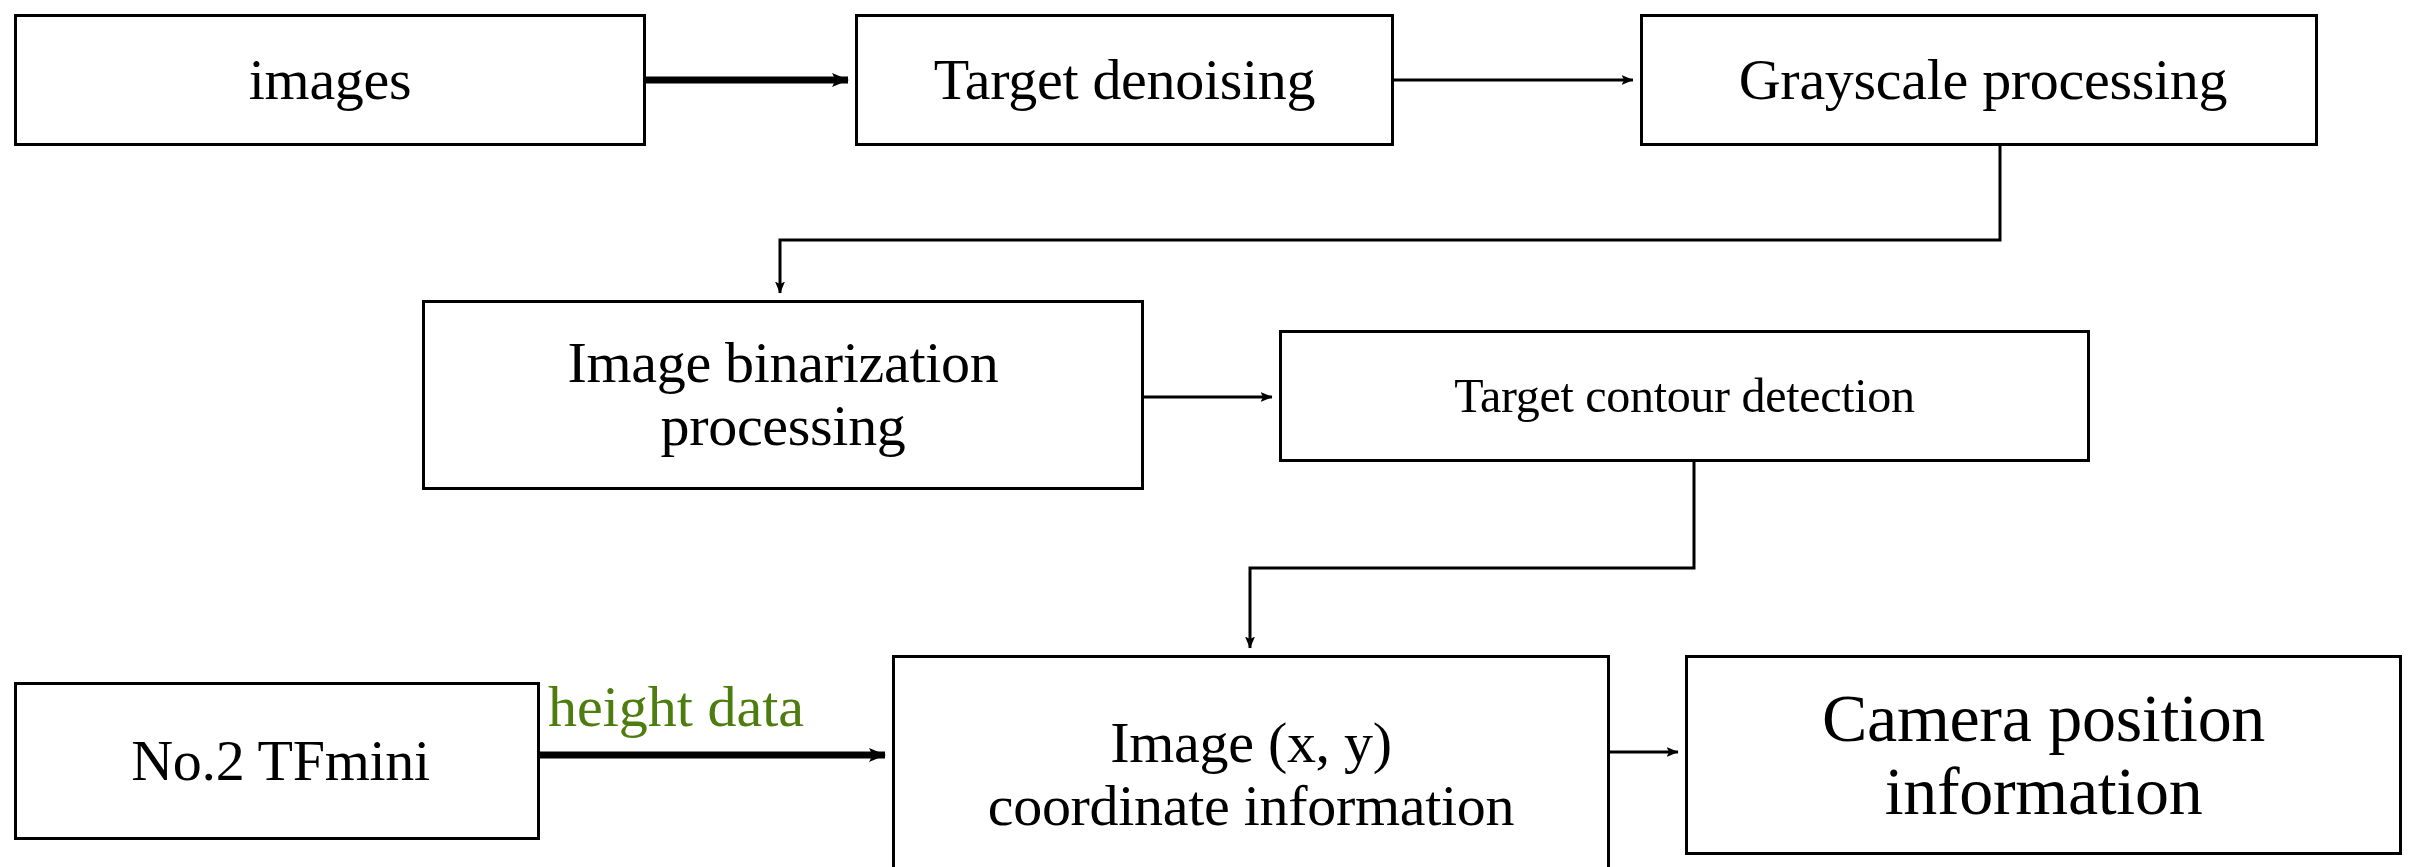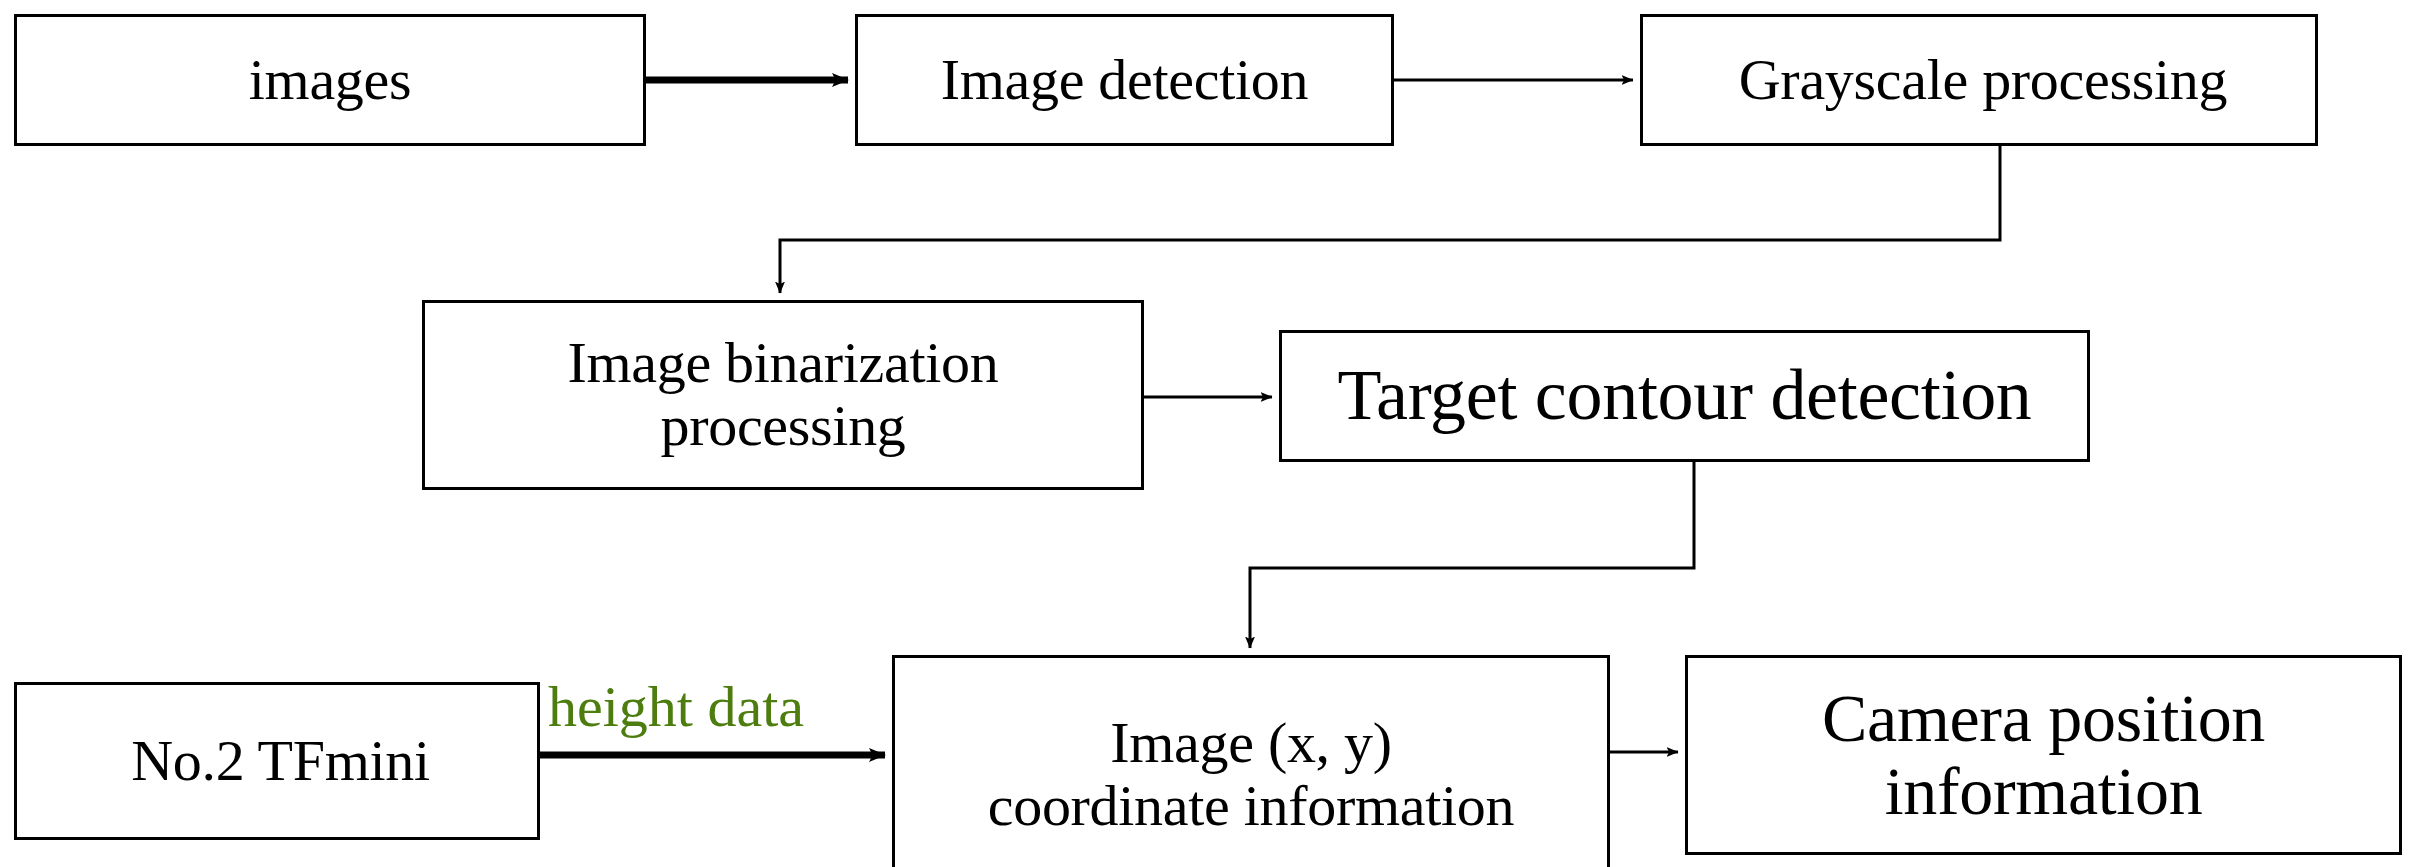--- a/index.html
+++ b/index.html
@@ -74,33 +74,33 @@
         <polyline points="540,755 885,755" fill="none" stroke="#000000" stroke-width="7" marker-end="url(#arrow-thick)"></polyline>
         <polyline points="1610,752 1678,752" fill="none" stroke="#000000" stroke-width="3" marker-end="url(#arrow-thin)"></polyline>
       </g>
   </svg>
 
   <div class="node" style="left: 14px; top: 14px; width: 632px; height: 132px; font-size: 58px;">
     <span class="label">images</span>
   </div>
 
   <div class="node" style="left: 855px; top: 14px; width: 539px; height: 132px; font-size: 58px;">
-    <span class="label">Image detection</span>
+    <span class="label">Target denoising</span>
   </div>
 
   <div class="node" style="left: 1640px; top: 14px; width: 678px; height: 132px; font-size: 58px; padding-left: 8px;">
     <span class="label">Grayscale processing</span>
   </div>
 
   <div class="node" style="left: 422px; top: 300px; width: 722px; height: 190px; font-size: 58px;">
     <span class="label">Image binarization
 processing</span>
   </div>
 
-  <div class="node" style="left: 1279px; top: 330px; width: 811px; height: 132px; font-size: 72px;">
+  <div class="node" style="left: 1279px; top: 330px; width: 811px; height: 132px; font-size: 48px;">
     <span class="label">Target contour detection</span>
   </div>
 
   <div class="node" style="left: 14px; top: 682px; width: 526px; height: 158px; font-size: 58px; padding-left: 7px;">
     <span class="label">No.2 TFmini</span>
   </div>
 
   <div class="node" style="left: 892px; top: 655px; width: 718px; height: 240px; font-size: 58px; justify-content: center;">
     <span class="label">Image (x, y)
 coordinate information</span>

